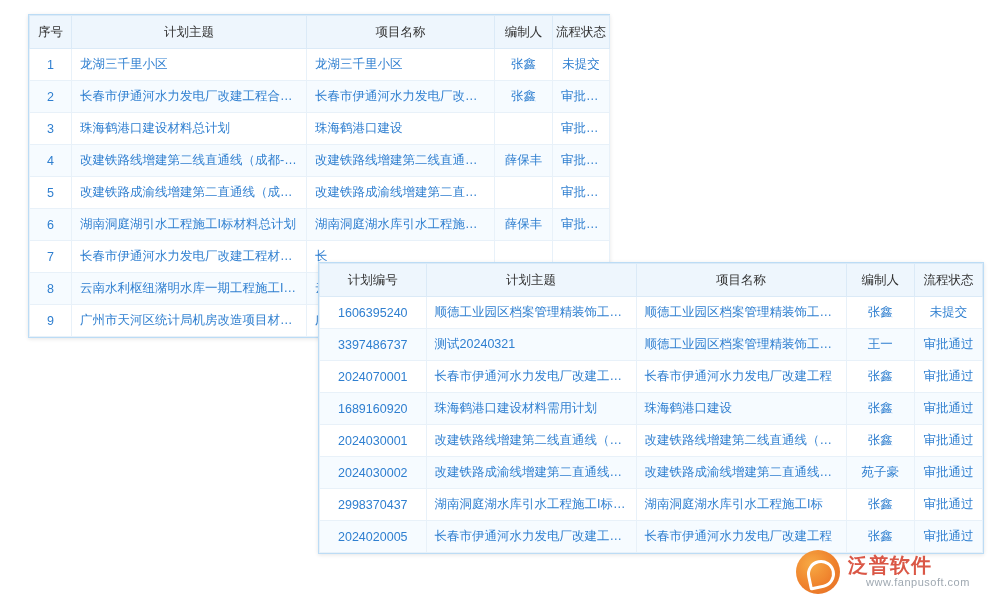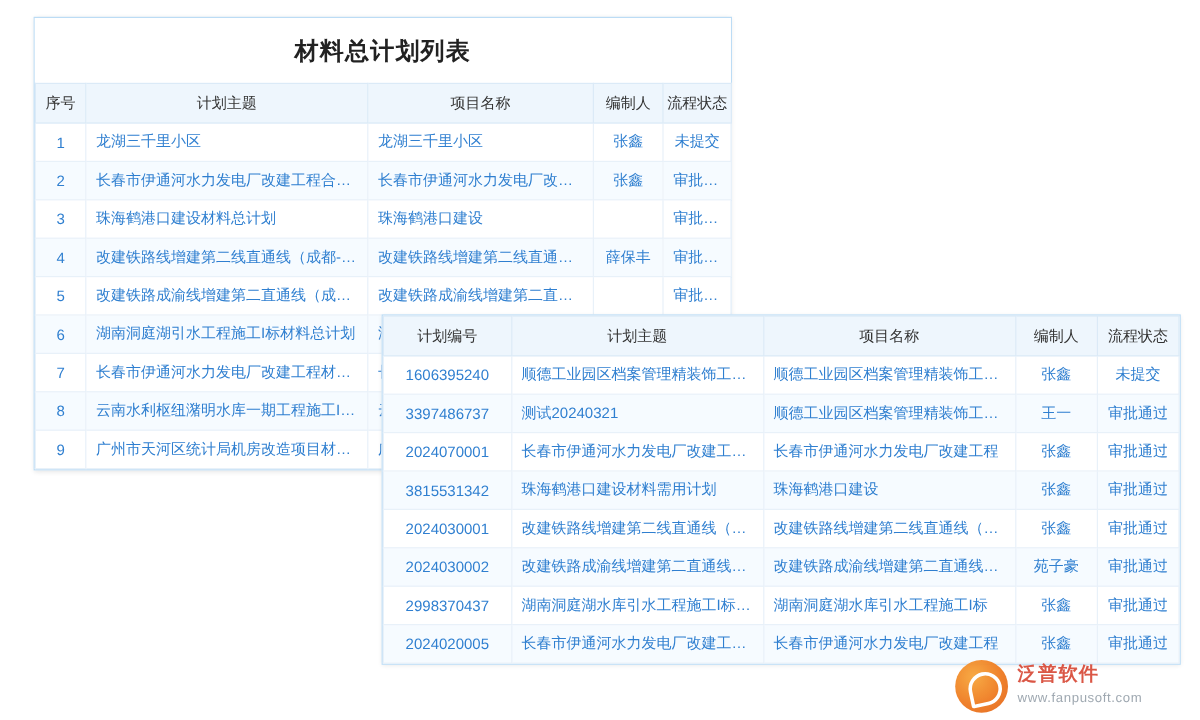--- a/index.html
+++ b/index.html
@@ -76,28 +76,28 @@
     right:8px;
     bottom:4px;
     width:196px;
     height:48px;
     pointer-events:none;
     opacity:.95;
   }
   .wm-text{
     position:absolute;
     left:52px; top:4px;
-    font-size:16px;
+    font-size:20px;
     font-weight:bold;
     color:#d94f3d;
     letter-spacing:1px;
   }
   .wm-sub{
     position:absolute;
-    left:52px; top:28px;
+    left:70px; top:28px;
     font-size:11px;
     color:#9aa4ad;
     letter-spacing:.5px;
   }
   .wm-logo{
     position:absolute;
     left:0; top:2px;
     width:44px;height:44px;
     border-radius:50%;
     background:radial-gradient(circle at 35% 32%, #f7a63b 0%, #ef7b21 55%, #e2641a 100%);
@@ -109,21 +109,20 @@
     width:22px;height:22px;
     border:3px solid #fff;
     border-radius:50% 50% 50% 2px;
     transform:rotate(-12deg);
   }
 </style>
 </head>
 <body>
 
 <div class="panel" id="panel-total">
-  <div class="panel-title">材料总计划列表</div>
   <table class="tbl">
     <colgroup>
         <col class="c1">
         <col class="c2">
         <col class="c3">
         <col class="c4">
         <col class="c5">
       </colgroup>
     <thead>
       <tr>
@@ -236,21 +235,21 @@
           <td class="c dark">审批通过</td>
         </tr>
         <tr>
           <td class="c blue">2024070001</td>
           <td>长春市伊通河水力发电厂改建工程合…</td>
           <td>长春市伊通河水力发电厂改建工程</td>
           <td class="c">张鑫</td>
           <td class="c dark">审批通过</td>
         </tr>
         <tr>
-          <td class="c blue">3815531342</td>
+          <td class="c blue">1689160920</td>
           <td>珠海鹤港口建设材料需用计划</td>
           <td>珠海鹤港口建设</td>
           <td class="c">张鑫</td>
           <td class="c dark">审批通过</td>
         </tr>
         <tr>
           <td class="c blue">2024030001</td>
           <td>改建铁路线增建第二线直通线（成都…</td>
           <td>改建铁路线增建第二线直通线（成都…</td>
           <td class="c">张鑫</td>

